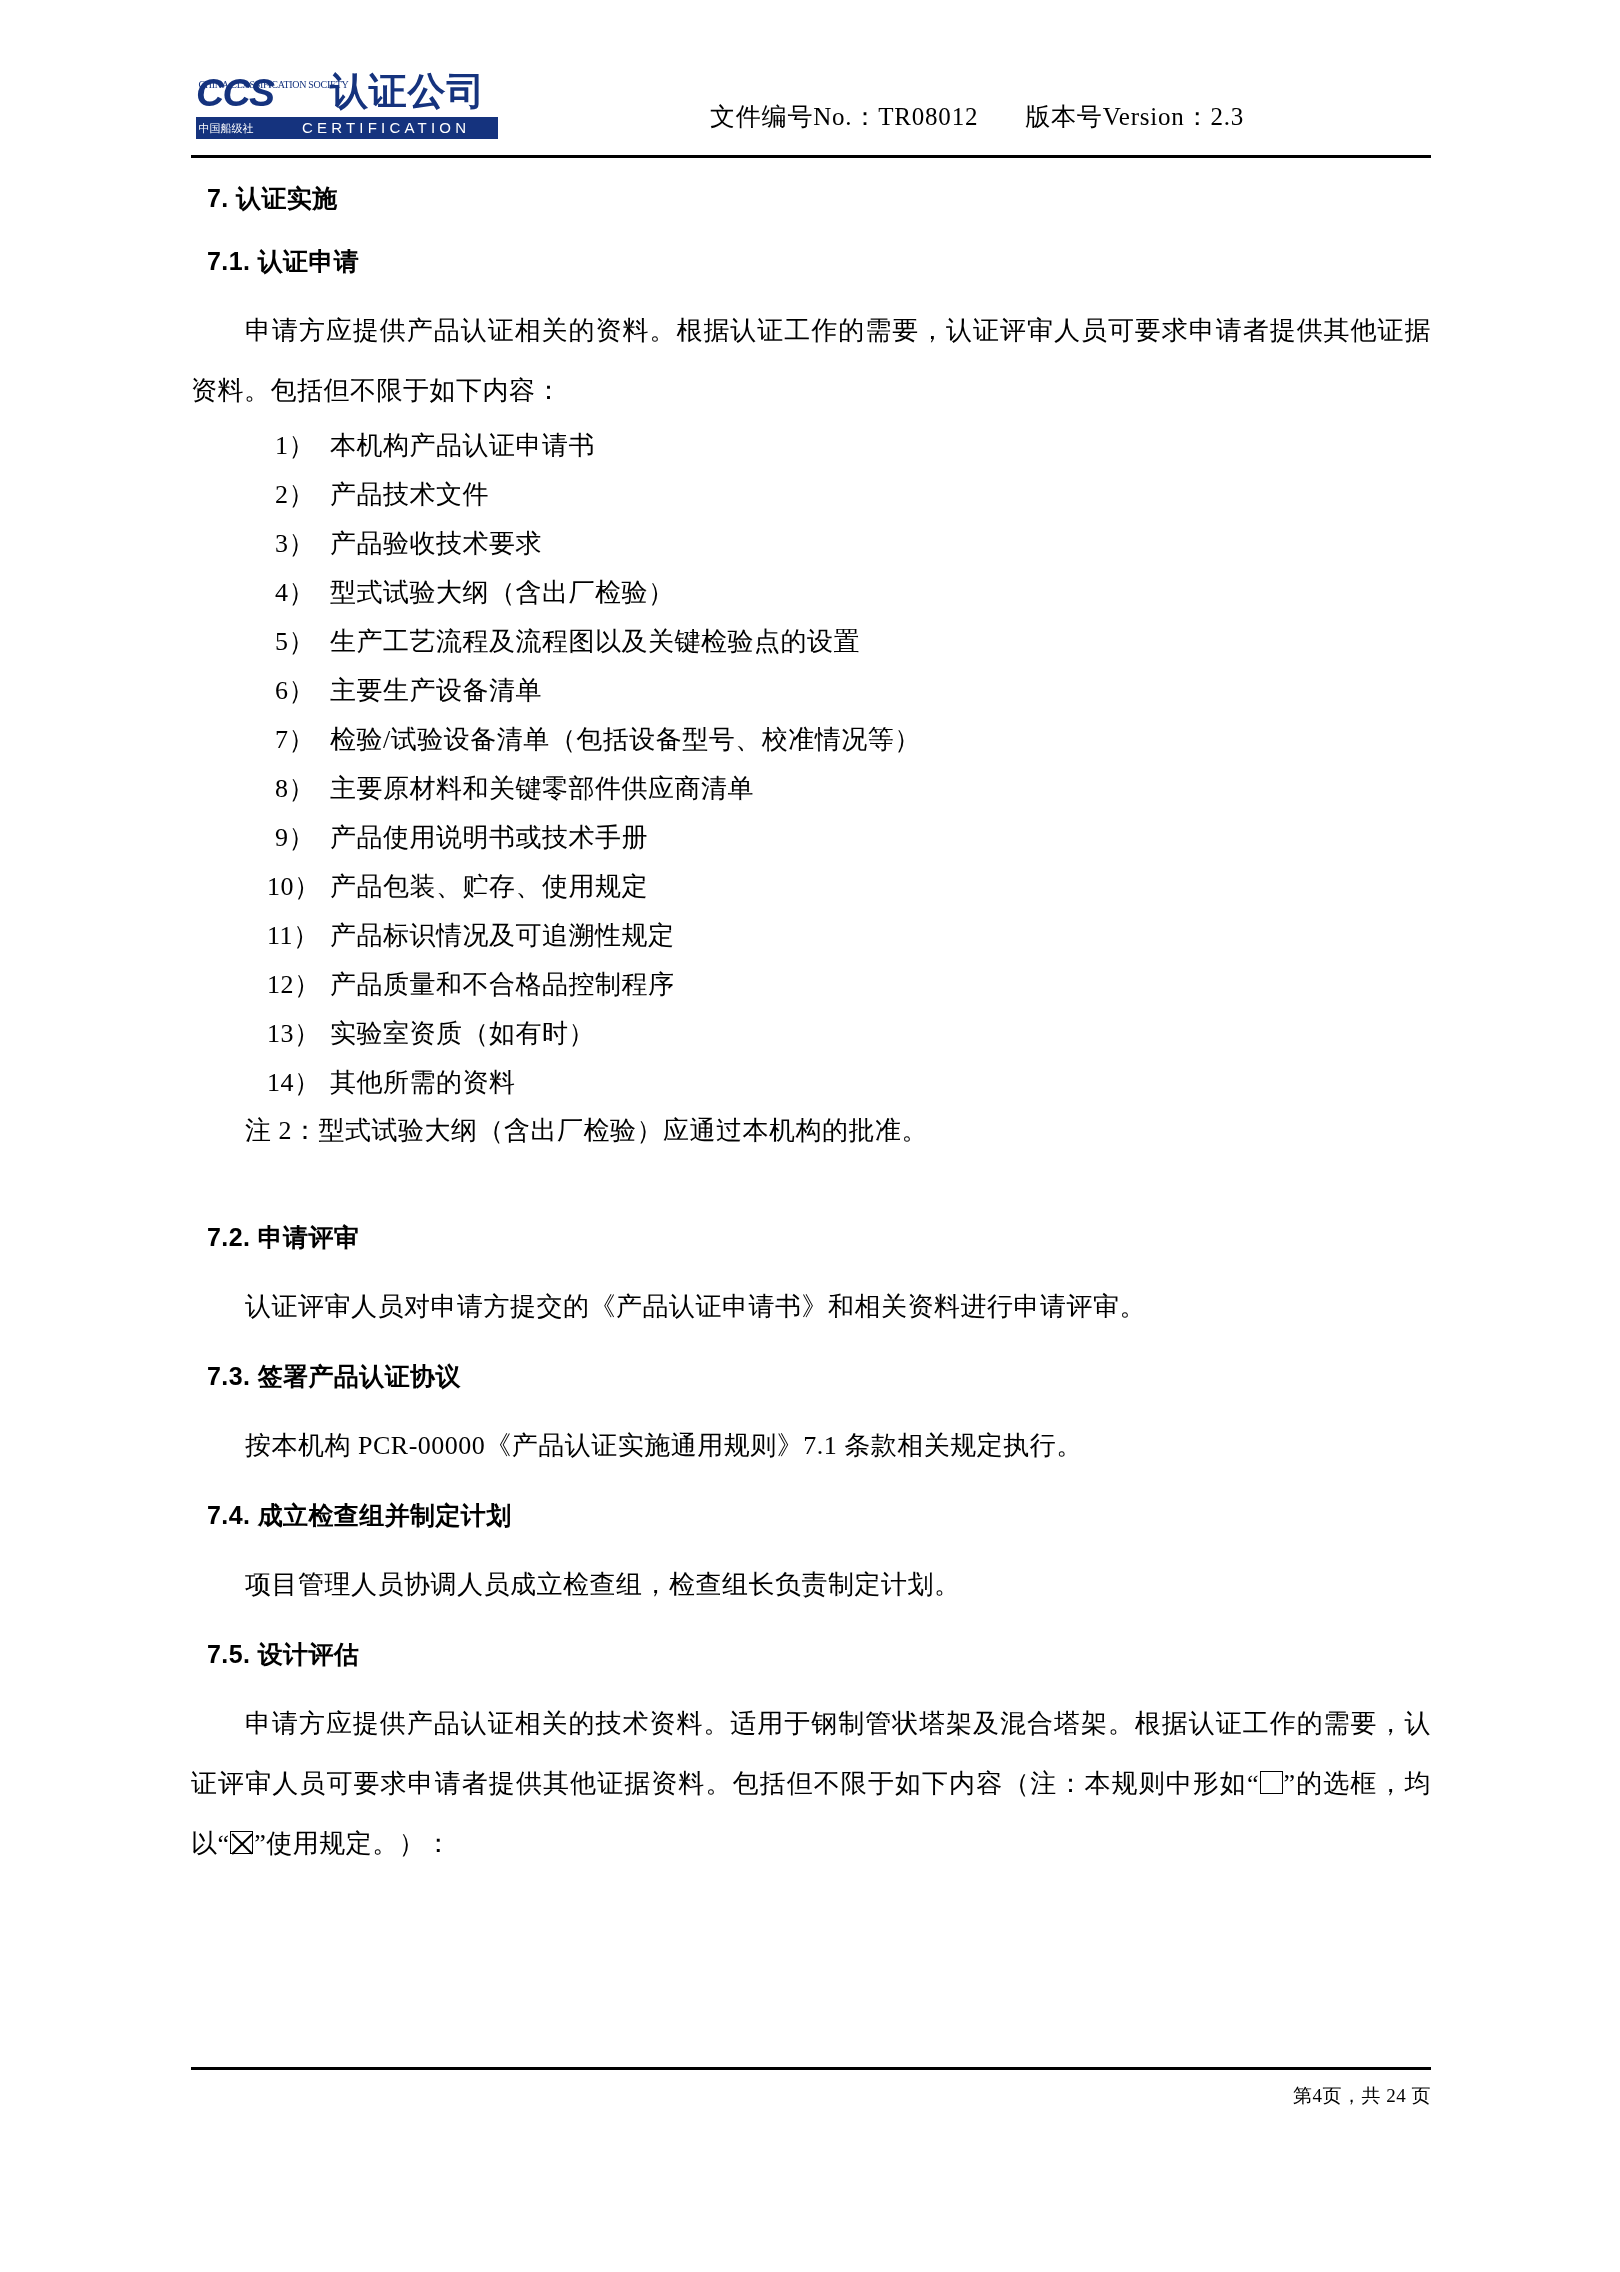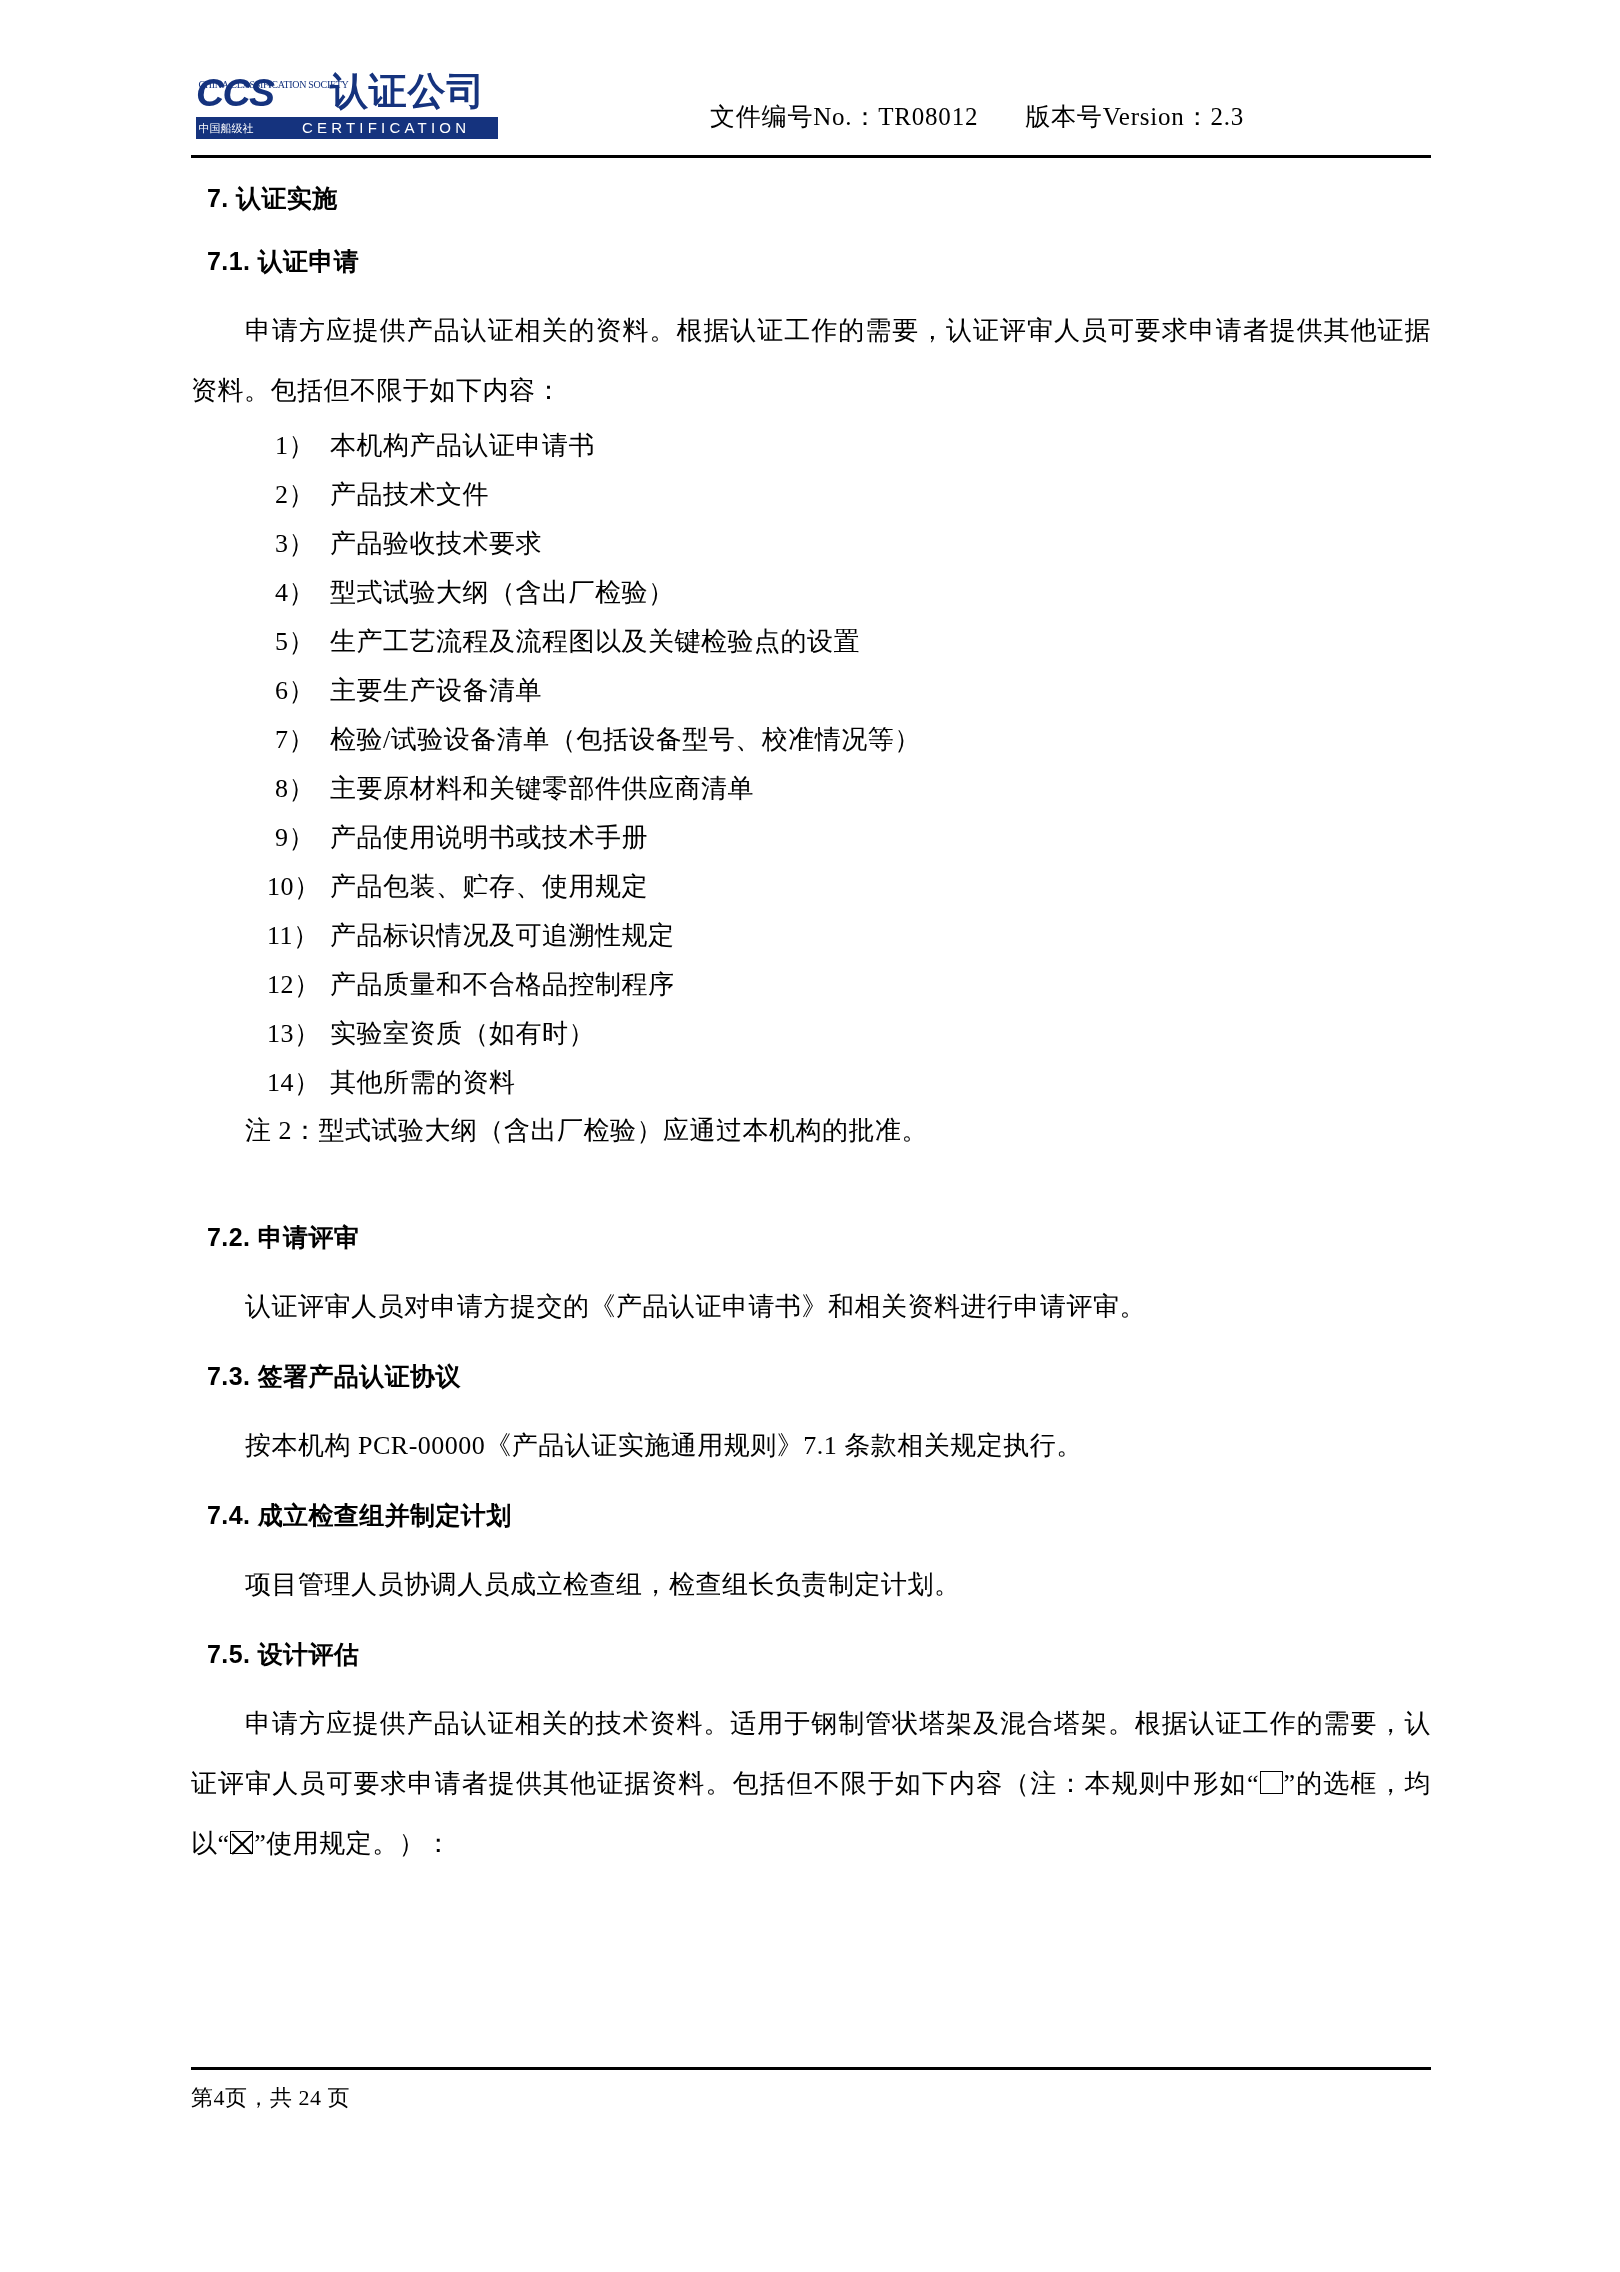--- a/index.html
+++ b/index.html
@@ -209,22 +209,22 @@
     top: 2067px;
     width: 1240px;
   }
   .footer-rule {
     width: 1240px;
     height: 2.5px;
     background: #000000;
   }
   .footer-text {
     margin-top: 13.4px;
-    text-align: left;
-    font-size: 22px;
+    text-align: right;
+    font-size: 19px;
     letter-spacing: 0.5px;
   }
 </style>
 </head>
 <body>
 
 <div class="page">
 
   <div class="content">
 

